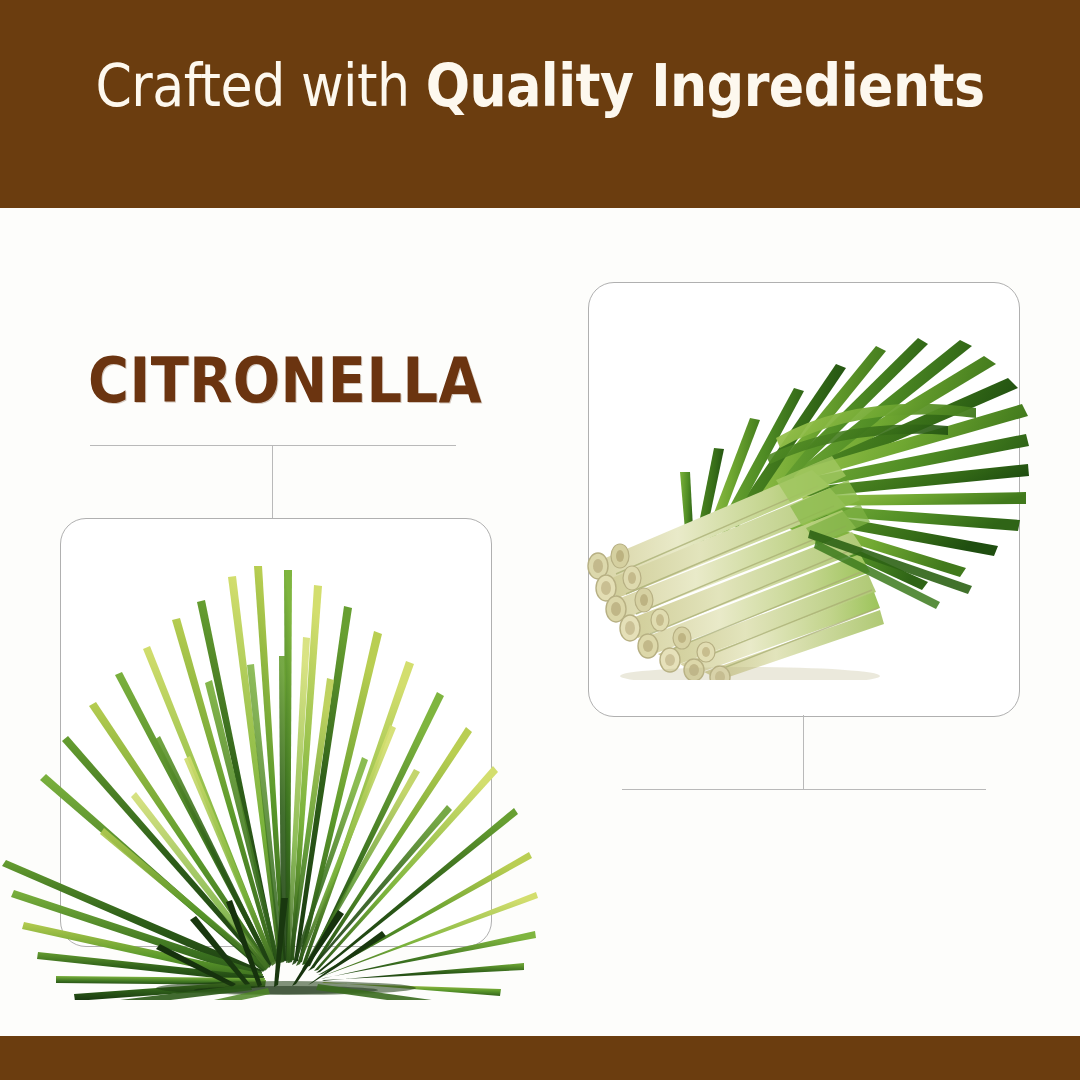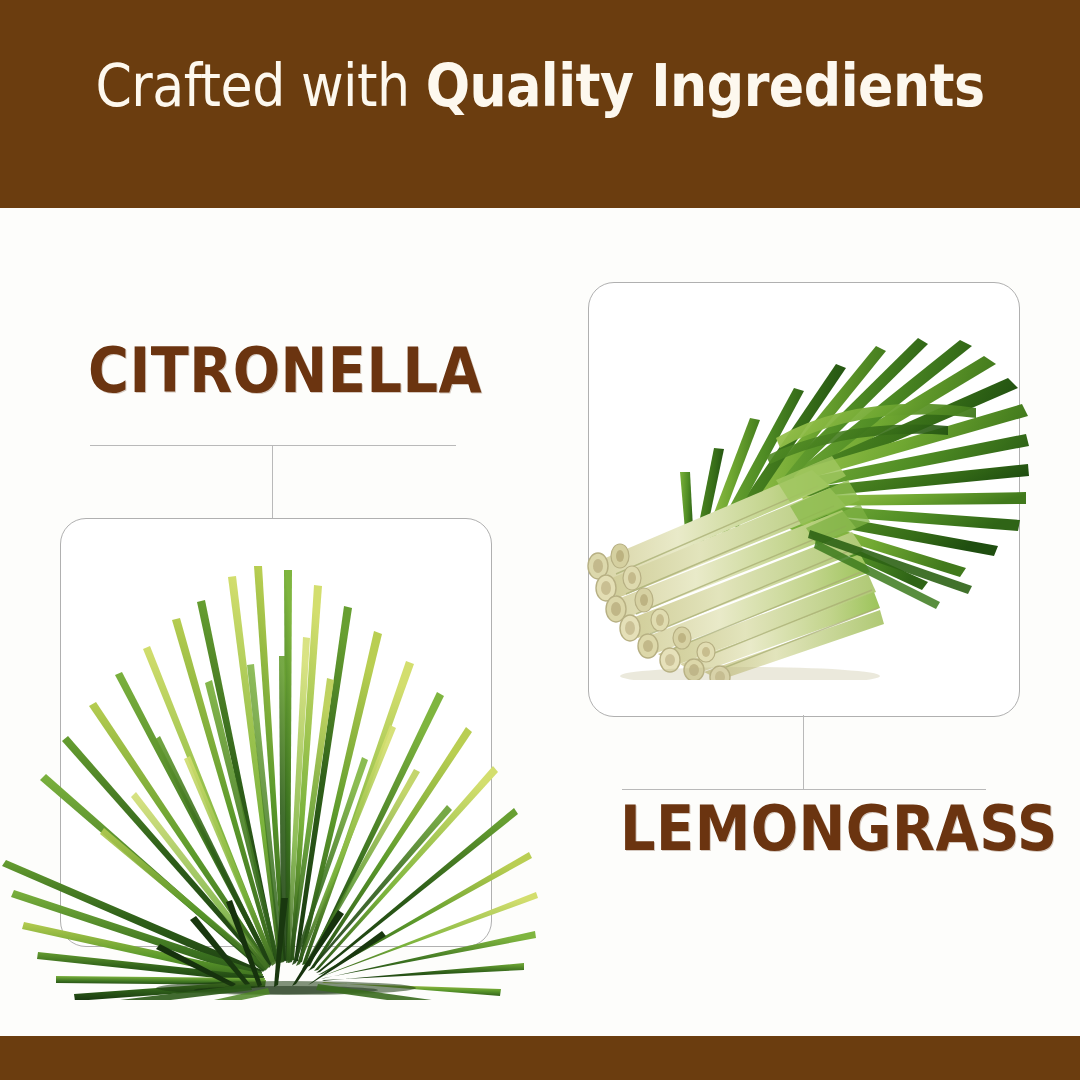--- a/index.html
+++ b/index.html
@@ -68,21 +68,21 @@
     color: #6B3410;
     font-family: "DejaVu Sans Condensed", "Liberation Sans Narrow", "Liberation Sans", sans-serif;
     font-weight: 700;
     font-size: 62px;
     letter-spacing: 0.5px;
     white-space: nowrap;
     text-shadow: 1px 1px 0 rgba(90,45,10,.25);
   }
   #label-citronella {
     left: 88px;
-    top: 334px;
+    top: 344px;
   }
   #label-lemongrass {
     left: 620px;
     top: 792px;
   }
 
   
   .rule-h {
     position: absolute;
     height: 1px;
@@ -366,17 +366,16 @@
         <path d="M236 210 L360 272 L356 279 L234 218 Z" fill="#3C7A1C" opacity=".85"></path>
 
         <ellipse cx="170" cy="346" rx="130" ry="9" fill="#BDB78C" opacity=".3"></ellipse>
       </g>
     </svg>
   </div>
 
   <div class="rule-v" id="lemongrass-rule-v"></div>
   <div class="rule-h" id="lemongrass-rule-h"></div>
 
-  <div class="ingredient-label" id="label-lemongrass">LEMONGRASS</div>
 
   <div class="band" id="footer-band"></div>
 
 </div>
 
 </body></html>

